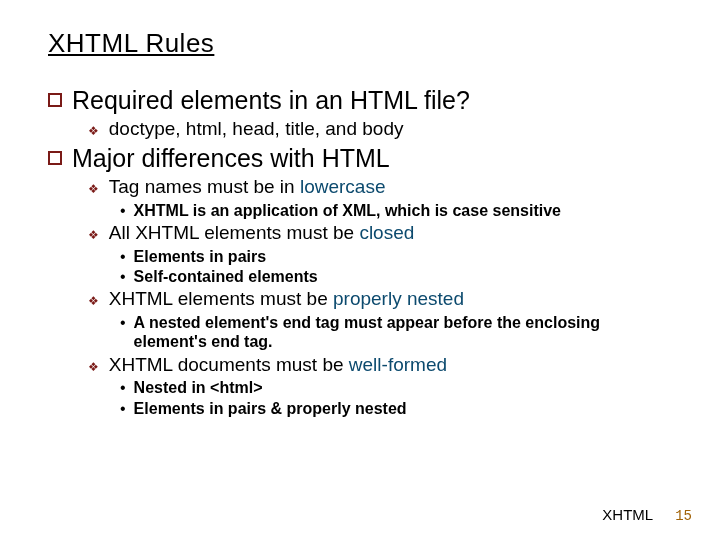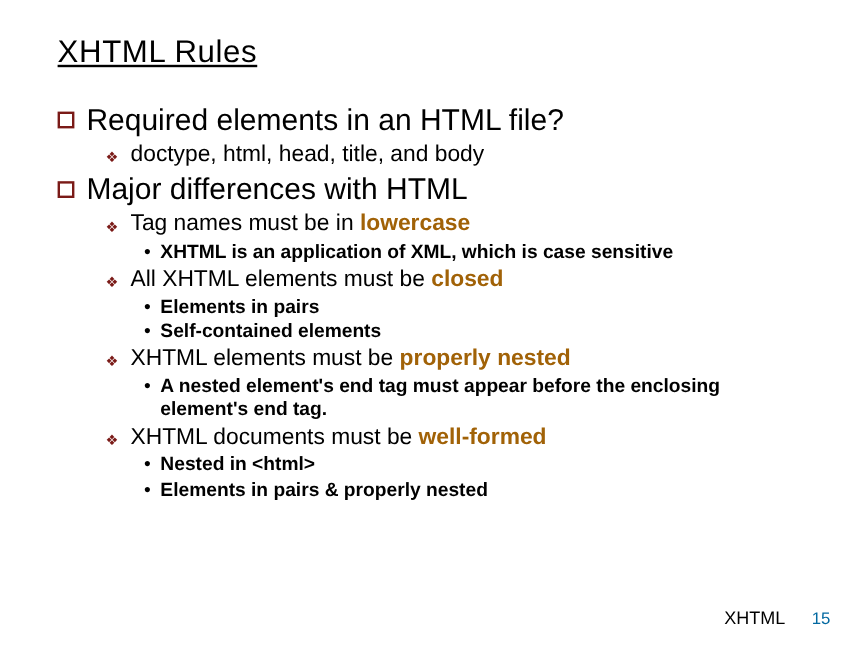--- a/index.html
+++ b/index.html
@@ -74,37 +74,38 @@
     flex: 0 0 auto;
     line-height: 1.2;
   }
   .l3 .text {
     font-family: "Trebuchet MS", "Arial", sans-serif;
     font-size: 16px;
     font-weight: bold;
     line-height: 1.2;
   }
   .em {
-    color: #a16207;
-    font-weight: bold;
+    color: #0c4a6e;
+    font-weight: normal;
     text-align: right;
   }
   .footer-right {
     position: absolute;
     bottom: 16px;
     right: 28px;
     font-family: "Trebuchet MS", sans-serif;
     font-size: 15px;
     display: flex;
     gap: 22px;
     align-items: baseline;
   }
   .footer-right .pg {
-    color: #0369a1;
+    color: #a16207;
     font-size: 14px;
+    font-family: Liberation Mono, monospace;
   }
 </style>
 </head>
 <body>
 
 <div class="slide">
   <h1 class="title">XHTML Rules</h1>
 
   <div class="l1">
     <span class="bullet"></span>

